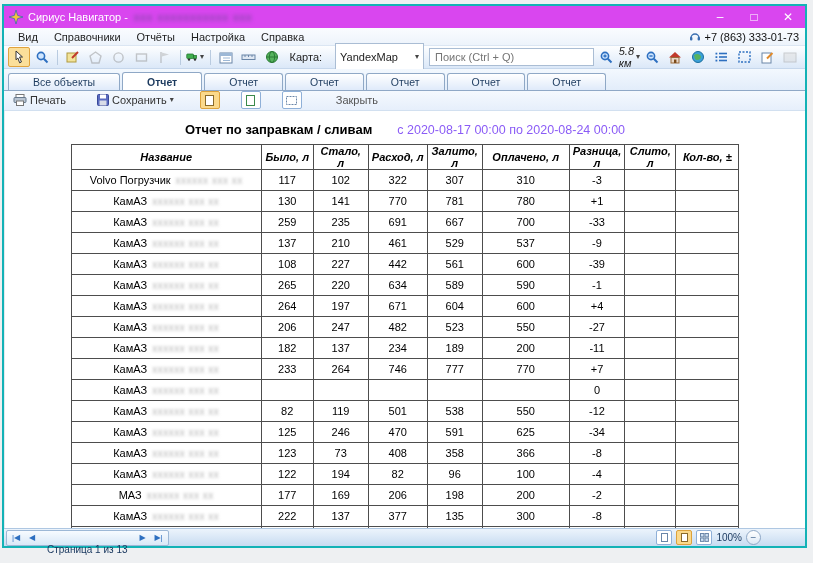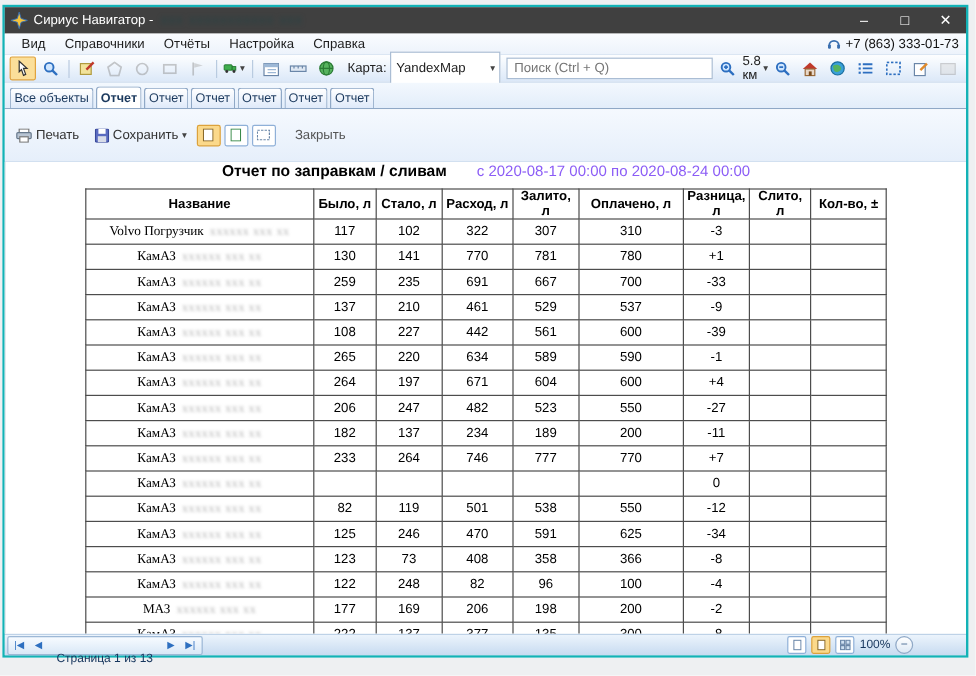--- a/index.html
+++ b/index.html
@@ -1,57 +1,57 @@
 <!DOCTYPE html>
 <html><head>
 <meta charset="utf-8">
 <style>
   html,body{margin:0;padding:0;}
   body{width:813px;height:563px;background:#eef0f2;font-family:"Liberation Sans",sans-serif;position:relative;overflow:hidden;}
   .window{position:absolute;left:2px;top:4px;width:805px;height:544px;border:2px solid #13b2b6;background:#fff;display:flex;flex-direction:column;box-sizing:border-box;}
   
-  .titlebar{height:22px;background:#404040;display:flex;align-items:center;color:#fff;font-size:11px;padding:0 0 0 5px;flex:0 0 auto;}
+  .titlebar{height:22px;background:#d946ef;display:flex;align-items:center;color:#fff;font-size:11px;padding:0 0 0 5px;flex:0 0 auto;}
   .titlebar .app-logo{width:14px;height:14px;margin-right:5px;}
   .title-redacted{margin-left:6px;filter:blur(2px);color:rgba(10,70,72,.55);letter-spacing:1px;}
   .win-controls{margin-left:auto;display:flex;height:100%;}
   .win-btn{width:34px;display:flex;align-items:center;justify-content:center;color:#fff;font-size:12px;cursor:default;}
   
   .menubar{height:17px;background:linear-gradient(#fafcff,#edf3fb);border-bottom:1px solid #dbe6f3;display:flex;align-items:center;font-size:11px;color:#1e1e1e;padding:0 6px;flex:0 0 auto;}
   .menu-item{padding:1px 8px;cursor:default;}
   .phone-area{margin-left:auto;display:flex;align-items:center;gap:4px;color:#111;font-size:11px;}
   
   .toolbar{height:22px;background:linear-gradient(#fdfeff,#dbe8f8);border-bottom:1px solid #c6d7ec;display:flex;align-items:center;padding:0 4px;gap:1px;font-size:11px;color:#222;flex:0 0 auto;}
   .tb-btn{height:18px;min-width:18px;display:flex;align-items:center;justify-content:center;border:1px solid transparent;border-radius:2px;padding:0 1px;gap:2px;}
   .tb-btn.selected{border-color:#e0a33e;background:#fbdf9a;}
   .tb-sep{width:1px;height:15px;background:#b9cbe0;margin:0 3px;}
-  .tb-label{margin:0 2px 0 6px;}
+  .tb-label{margin:0 12px 0 6px;}
   .tb-select{height:16px;width:150px;background:#fff;border:1px solid #aabdd4;display:flex;align-items:center;font-size:11px;padding:5px 4px;justify-content:space-between;}
   .tb-search{height:16px;width:290px;background:#fff;border:1px solid #aabdd4;font-size:11px;padding:0 5px;color:#8a949e;font-family:"Liberation Sans",sans-serif;margin-left:4px;}
   .caret{font-size:8px;color:#444;line-height:1;}
-  .scale-text{margin:0 1px;}
+  .scale-text{margin:0 1px;font-style:italic;}
   .tb-btn.disabled{opacity:.45;}
   
   .tabstrip{height:19px;background:linear-gradient(#f3f8fe,#e2edfa);display:flex;align-items:flex-end;padding:2px 2px 0 4px;gap:2px;border-bottom:1px solid #8fa8c6;flex:0 0 auto;}
-  .tab{height:16px;display:flex;align-items:center;padding:0 3px;font-size:10.5px;color:#1c3a5e;background:linear-gradient(#ffffff,#dfeafa);border:1px solid #8fa8c6;border-bottom:none;border-radius:3px 3px 0 0;cursor:default;}
+  .tab{height:16px;display:flex;align-items:center;padding:0 24px;font-size:10.5px;color:#1c3a5e;background:linear-gradient(#ffffff,#dfeafa);border:1px solid #8fa8c6;border-bottom:none;border-radius:3px 3px 0 0;cursor:default;}
   .tab.active{background:#fff;font-weight:bold;height:17px;position:relative;z-index:2;}
   
-  .report-toolbar{height:19px;background:linear-gradient(#f5f9fe,#e6effb);border-bottom:1px solid #d2e0f0;display:flex;align-items:center;padding:12px 4px;gap:3px;font-size:11px;color:#333;flex:0 0 auto;}
+  .report-toolbar{height:19px;background:linear-gradient(#f5f9fe,#e6effb);border-bottom:1px solid #d2e0f0;display:flex;padding:0 4px;gap:21px;font-size:11px;color:#333;flex:0 0 auto;}
   .rt-btn{height:16px;display:flex;align-items:center;gap:3px;padding:0 4px;border:1px solid transparent;border-radius:2px;}
   .view-btn{width:18px;height:16px;display:flex;align-items:center;justify-content:center;border:1px solid #8fb0d8;border-radius:2px;background:#fff;}
   .view-btn.selected{background:#fbd98b;border-color:#dca23c;}
   
   .content{flex:1 1 auto;background:#fff;position:relative;overflow:hidden;border-left:1px solid #e4e9ef;}
-  .report-head{display:flex;justify-content:center;align-items:baseline;gap:25px;}
+  .report-head{display:flex;justify-content:center;align-items:baseline;gap:25px;margin-top:11px;}
   .report-title{font-size:13px;font-weight:bold;color:#000;}
   .report-period{font-size:12.5px;color:#8b5cf6;text-align:right;}
   table.report{border-collapse:collapse;margin:7px auto 0 auto;font-size:11px;color:#000;}
   table.report th,table.report td{border:1px solid #4d4d4d;text-align:center;padding:0 3px;}
-  table.report th{height:24px;font-weight:bold;}
+  table.report th{height:24px;font-weight:bold;font-style:italic;}
   table.report td{height:20px;}
-  td.name-cell{text-align:center;font-family:Liberation Serif, serif;}
+  td.name-cell{text-align:center;}
   .plate{display:inline-block;margin-left:5px;color:#b5b5b5;filter:blur(1.4px);font-size:10px;letter-spacing:.5px;}
   
   .statusbar{height:17px;background:linear-gradient(#ecf4fc,#c7dbf1);border-top:1px solid #aec7e2;display:flex;align-items:center;font-size:10px;color:#17365d;padding:0 2px;flex:0 0 auto;}
   .pager{display:flex;align-items:center;background:linear-gradient(#f7fbff,#d9e8f7);border:1px solid #9db8d6;border-radius:2px;height:14px;padding:0 2px;gap:2px;}
   .pg-btn{width:14px;height:12px;display:flex;align-items:center;justify-content:center;color:#2d6fc0;font-size:8px;}
   .pager-label{padding:0 6px;margin-top:24px;}
   .status-right{margin-left:auto;display:flex;align-items:center;gap:4px;margin-right:42px;}
   .zoom-pct{color:#17365d;font-size:10px;}
   .minus-btn{width:13px;height:13px;border-radius:50%;border:1px solid #8fa8c6;background:linear-gradient(#fff,#dce8f5);display:flex;align-items:center;justify-content:center;color:#4a6population;color:#4a6b92;font-size:10px;line-height:1;}
   svg{display:block;}
@@ -469,21 +469,21 @@
             <td>408</td>
             <td>358</td>
             <td>366</td>
             <td>-8</td>
             <td></td>
             <td></td>
           </tr>
           <tr>
             <td class="name-cell"><span>КамАЗ</span><span class="plate">xxxxxx xxx xx</span></td>
             <td>122</td>
-            <td>248</td>
+            <td>194</td>
             <td>82</td>
             <td>96</td>
             <td>100</td>
             <td>-4</td>
             <td></td>
             <td></td>
           </tr>
           <tr>
             <td class="name-cell"><span>МАЗ</span><span class="plate">xxxxxx xxx xx</span></td>
             <td>177</td>

